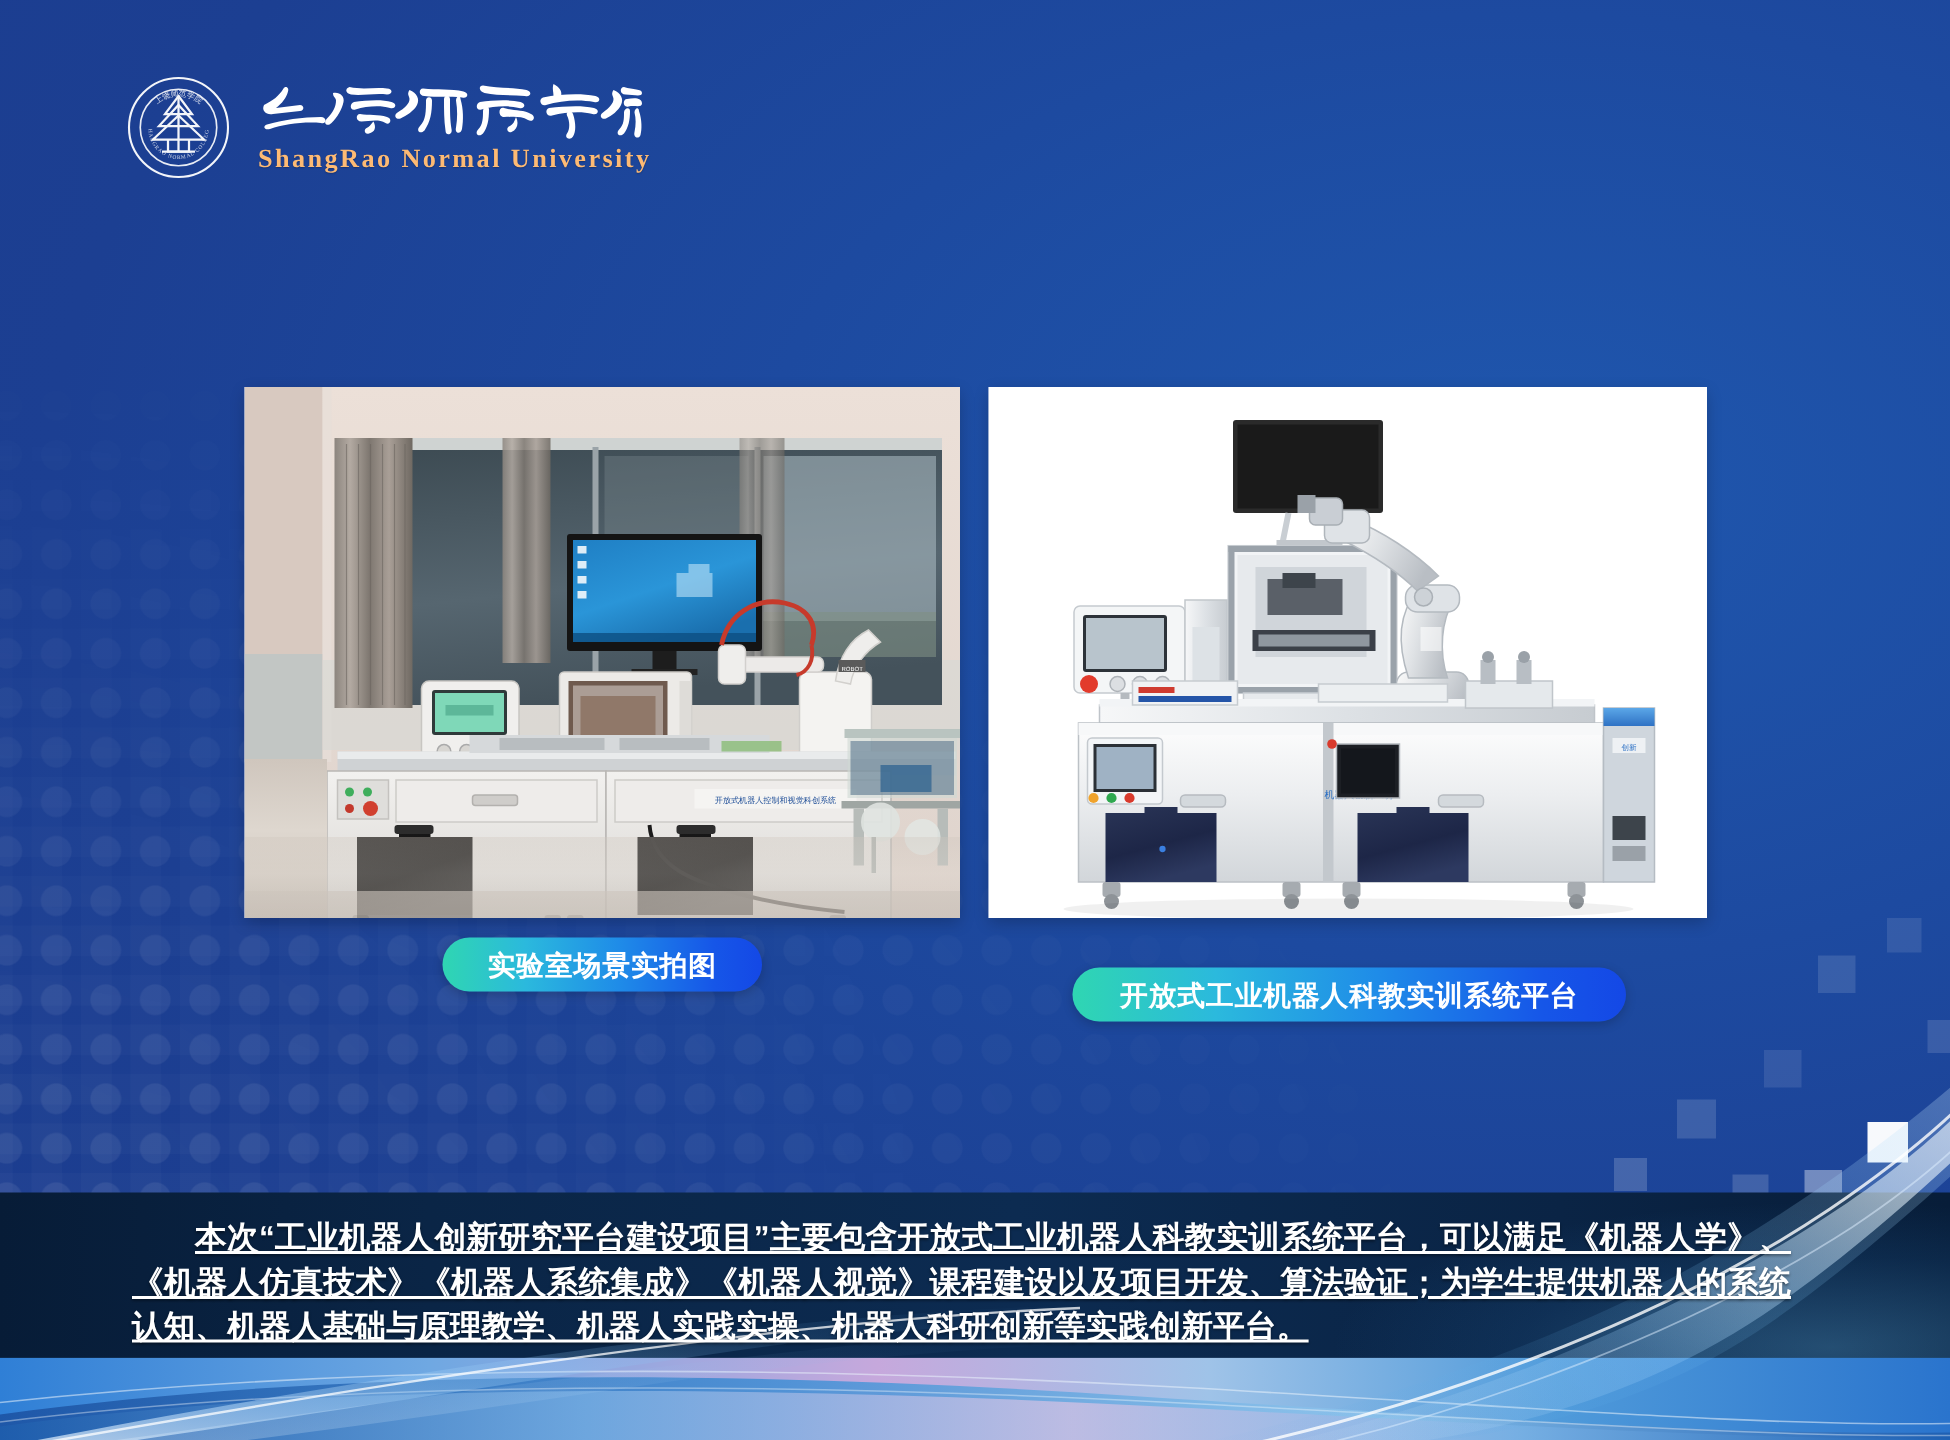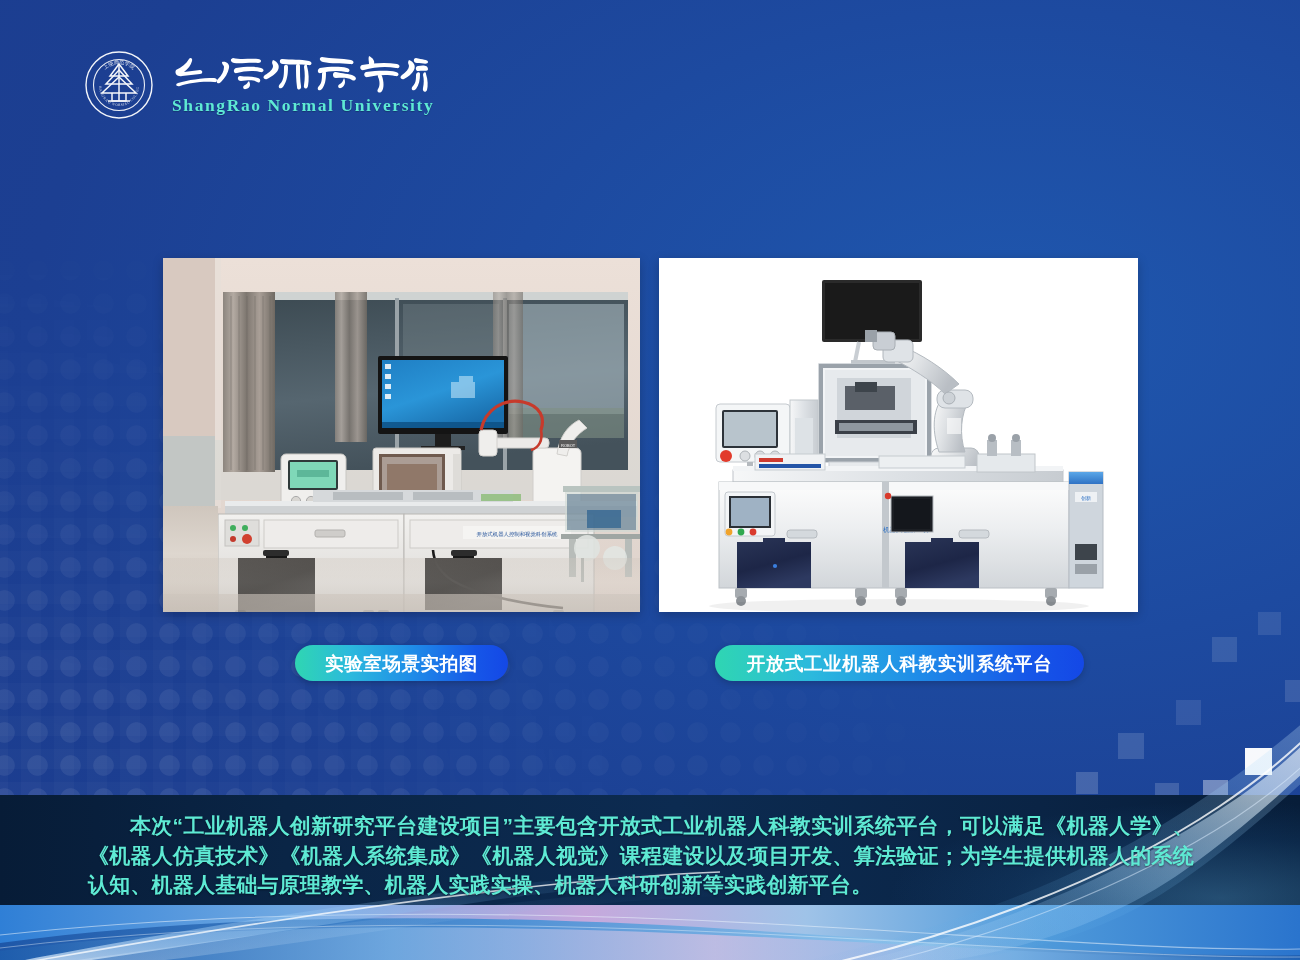--- a/index.html
+++ b/index.html
@@ -67,21 +67,21 @@
 
   
   .logo{ position:absolute; left:84px; top:50px; width:340px; height:72px; }
   .logo-mark{ position:absolute; left:0; top:0; width:70px; height:70px; }
   .logo-words{ position:absolute; left:86px; top:-2px; width:258px; height:74px; }
   .logo-cn{
     position:absolute; left:0; top:0; width:258px; height:46px;
   }
   .logo-en{
     position:absolute; left:2px; top:47px; width:256px;
-    color:#5eead4; font-size:17.5px; font-weight:700;
+    color:#fdba74; font-size:17.5px; font-weight:700;
     letter-spacing:1.6px; white-space:nowrap;
     font-family:"Liberation Serif","DejaVu Serif",serif;
     text-shadow:0 1px 1px rgba(0,0,0,.25);
   }
 
   
   .photo{
     position:absolute; overflow:hidden; background:#fff;
     box-shadow:0 3px 10px rgba(0,0,0,.22);
   }
@@ -90,29 +90,30 @@
 
   
   .pill{
     position:absolute; height:36px; border-radius:18px;
     display:flex; align-items:center; justify-content:center;
     color:#fff; font-size:18.5px; font-weight:700; letter-spacing:.6px;
     background:linear-gradient(90deg,#2fd6b2 0%, #2bb9dd 26%, #1f8ce8 55%, #1656e8 85%, #1448e6 100%);
     box-shadow:0 2px 7px rgba(0,0,0,.20);
     white-space:nowrap;
   }
-  .pill-left { left:295px; top:645px; width:213px; }
+  .pill-left { left:295px; top:625px; width:213px; }
   .pill-right{ left:715px; top:645px; width:369px;font-family:Liberation Serif, serif; }
 
   
   .para{
     position:absolute; left:88px; top:811px; width:1106px;
-    color:#5eead4; font-size:21px; line-height:29.5px; font-weight:700;
+    color:#ffffff; font-size:21px; line-height:29.5px; font-weight:700;
     letter-spacing:.2px; text-align:justify;
     text-shadow:0 1px 2px rgba(0,0,0,.45);
+    text-decoration:underline;
   }
   .para .ind{ padding-left:42px; display:inline-block; }
 </style>
 </head>
 <body>
 
 <div class="bg-root">
   <div class="bg-base"></div>
   <div class="bg-dots2"></div>
   <div class="bg-dots"></div>

